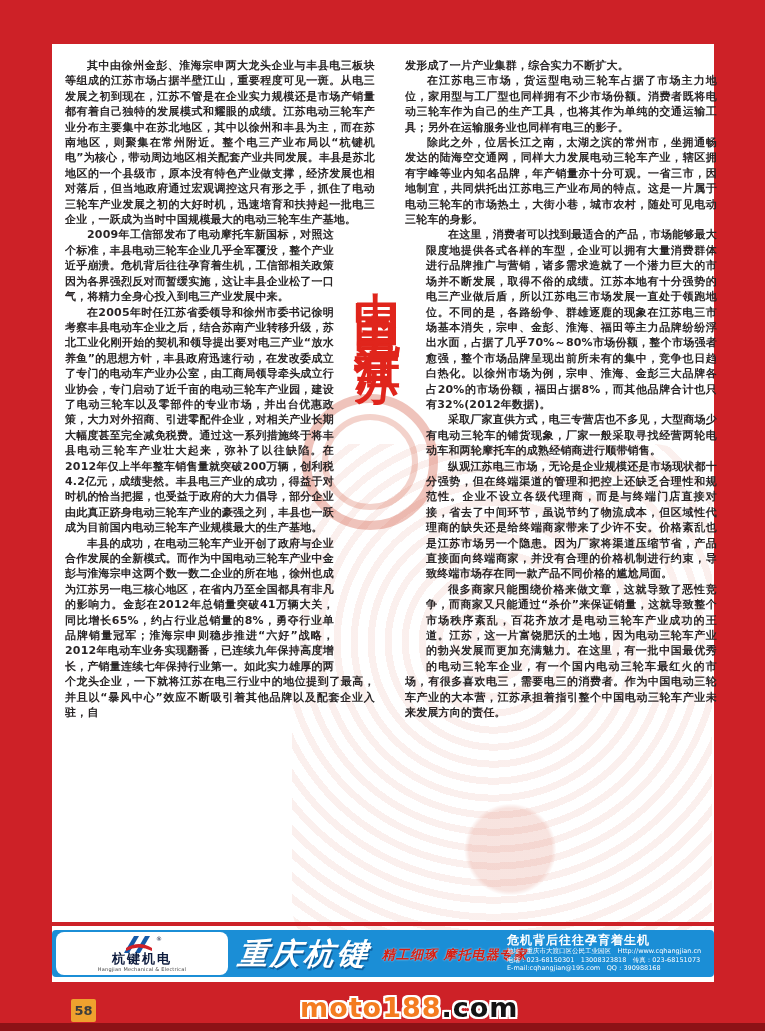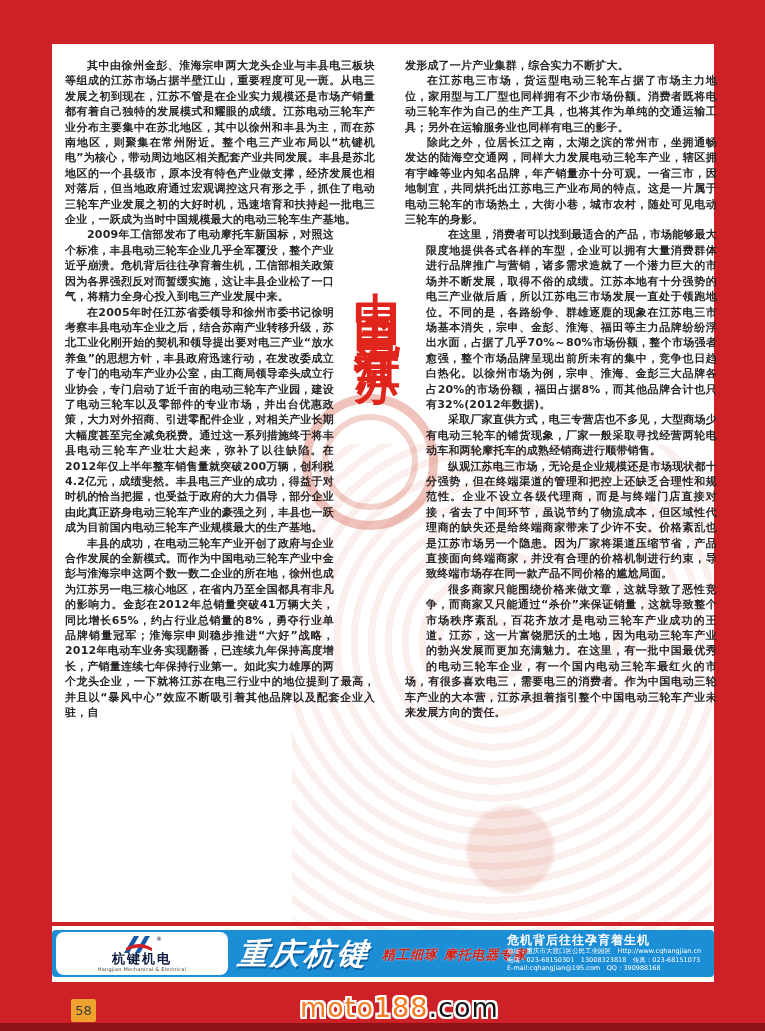--- a/index.html
+++ b/index.html
@@ -74,26 +74,26 @@
     font-size:13px;font-weight:900;font-style:italic;color:#d81e12;
     letter-spacing:1px;white-space:nowrap;
     text-shadow:0 0 2px rgba(255,255,255,.75);
   }
   .company-block{position:absolute;left:455px;top:3px;width:204px;color:#ffffff;}
   .company{font-size:12px;font-weight:900;line-height:14px;letter-spacing:1px;white-space:nowrap;}
   .info{font-size:6.5px;line-height:8.6px;white-space:nowrap;}
   
   .page-num{
     position:absolute;left:71px;top:999px;width:25px;height:23px;z-index:4;
-    background:#efa12e;color:#3c3c3c;font-size:13px;font-weight:400;
+    background:#efa12e;color:#3c3c3c;font-size:13px;font-weight:700;
     display:flex;align-items:center;justify-content:center;border-radius:2px;
   }
   .site{
     position:absolute;left:300px;top:992px;z-index:4;
-    font-size:27px;font-weight:400;letter-spacing:1px;white-space:nowrap;
+    font-size:27px;font-weight:700;letter-spacing:1px;white-space:nowrap;
     text-shadow:-2px -2px 0 #fff,2px -2px 0 #fff,-2px 2px 0 #fff,2px 2px 0 #fff,
                 -2px 0 0 #fff,2px 0 0 #fff,0 -2px 0 #fff,0 2px 0 #fff;
   }
   .site-orange{color:#f47c20;}
   .site-dark{color:#141414;}
   .bottom-strip{position:absolute;left:0;top:1023px;width:765px;height:8px;background:#8c1216;z-index:5;}
 </style>
 </head>
 <body>
 

